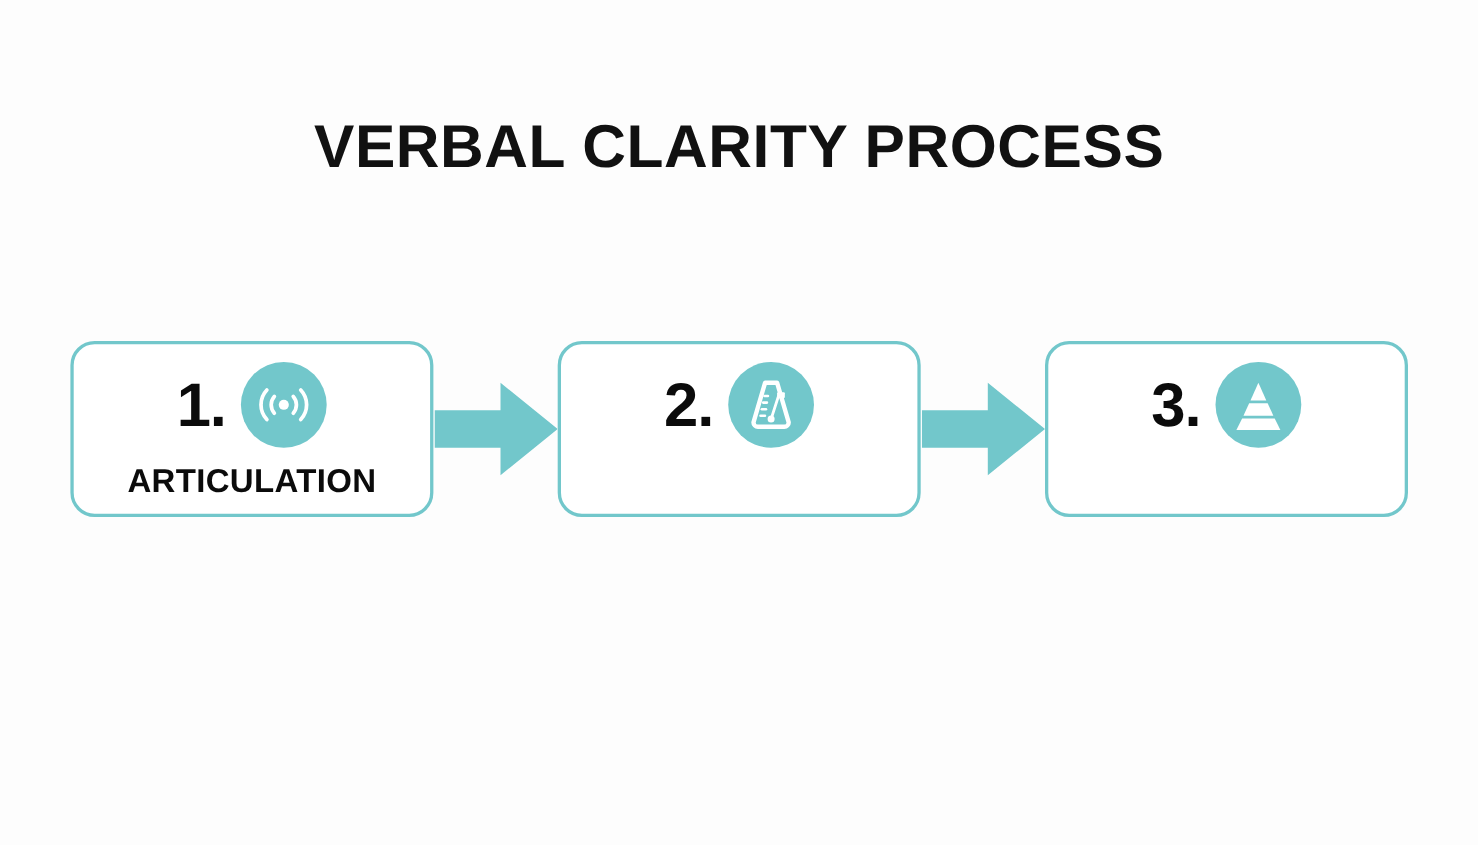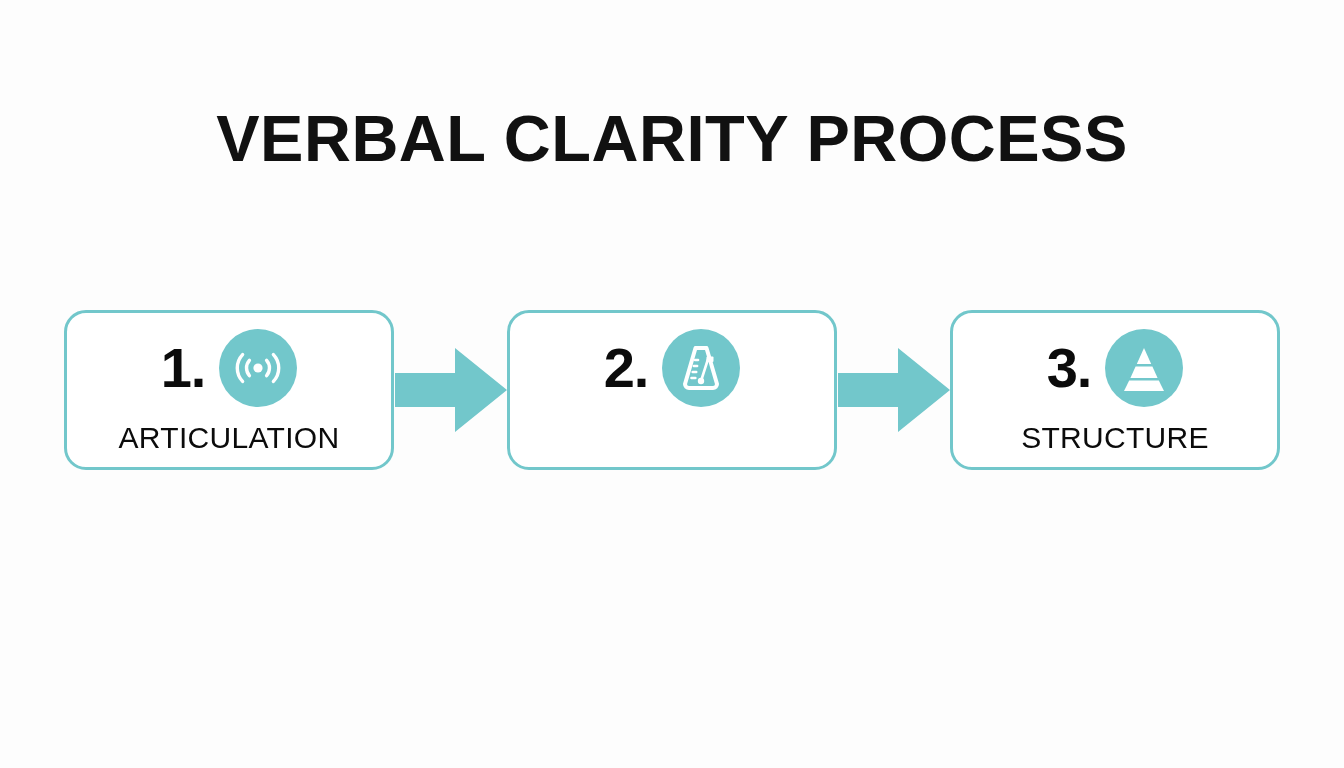--- a/index.html
+++ b/index.html
@@ -14,21 +14,21 @@
     overflow: hidden;
     position: relative;
   }
 
   #page-title {
     position: absolute;
     left: 0;
     top: 106px;
     width: 1344px;
     text-align: center;
-    font-size: 65px;
+    font-size: 55px;
     font-weight: bold;
     letter-spacing: 0.5px;
     color: #111111;
     line-height: 1;
   }
 
   #flow {
     position: absolute;
     left: 64px;
     top: 309px;
@@ -87,21 +87,21 @@
     display: block;
   }
 
   .step-label {
     position: absolute;
     left: 0;
     bottom: 14px;
     width: 100%;
     text-align: center;
     font-size: 30px;
-    font-weight: normal;
+    font-weight: bold;
     color: #0b0b0b;
     line-height: 1;
     letter-spacing: 0.3px;
   }
 
   .arrow {
     flex: 0 0 auto;
     width: 112px;
     height: 92px;
     display: block;
@@ -162,16 +162,15 @@
     <div class="card-top">
       <span class="step-number">3.</span>
       <span class="icon-circle">
         <svg width="54" height="50" viewBox="0 0 54 50" aria-hidden="true">
           <polygon points="27,5 34.2,21 19.8,21" fill="#ffffff"></polygon>
           <polygon points="18.6,23.5 35.4,23.5 40.6,35 13.4,35" fill="#ffffff"></polygon>
           <polygon points="12.2,37.5 41.8,37.5 47,48 7,48" fill="#ffffff"></polygon>
         </svg>
       </span>
     </div>
-    <div class="step-label">STRUCTURE</div>
   </div>
 
 </div>
 
 </body></html>

